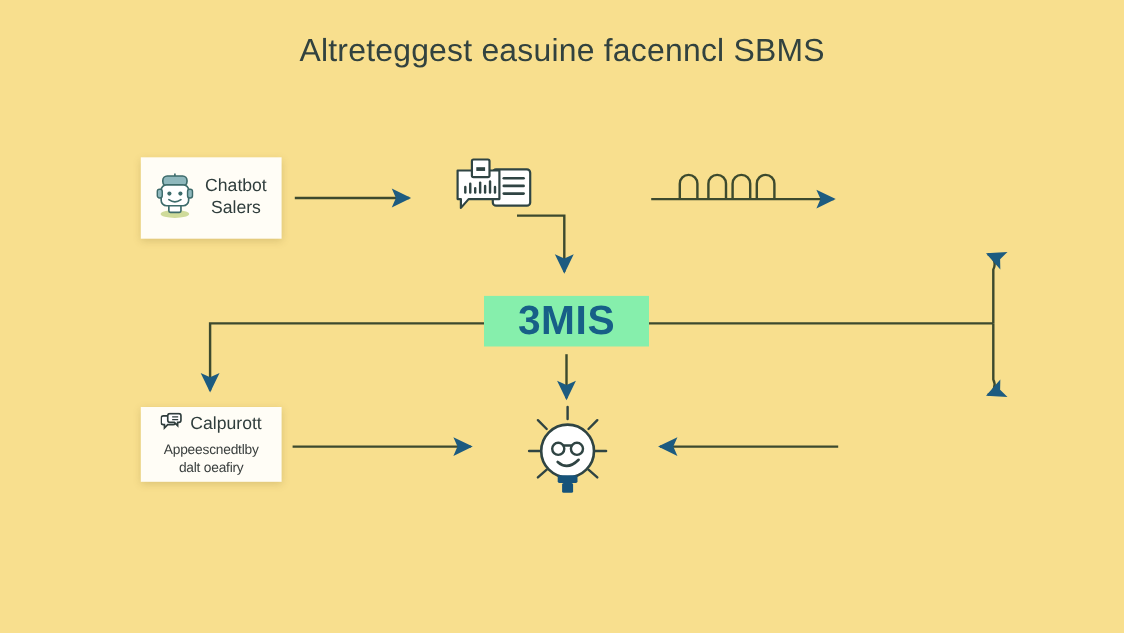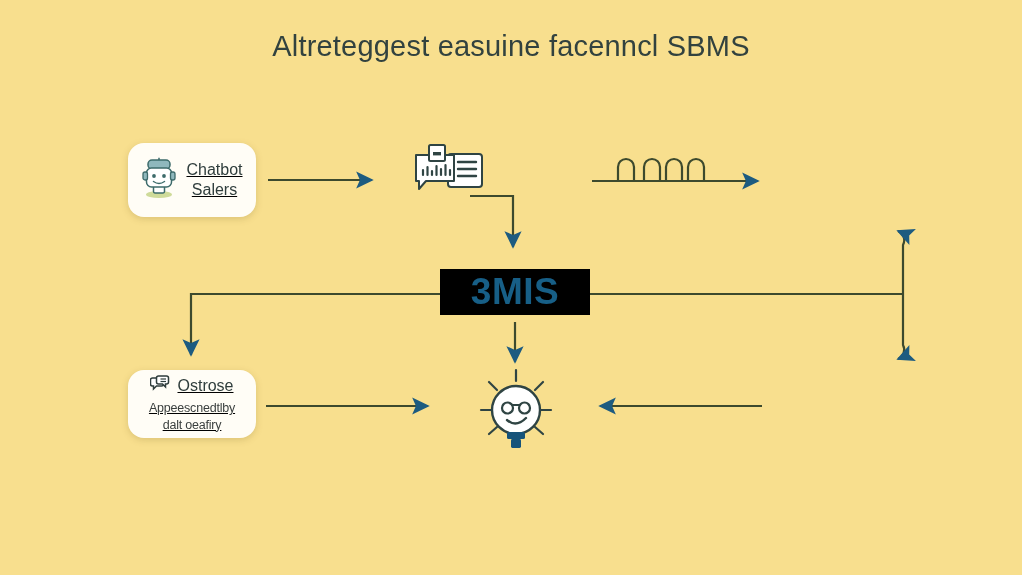--- a/index.html
+++ b/index.html
@@ -37,27 +37,26 @@
     font-size: 29px;
     font-weight: 400;
     color: #32423f;
     letter-spacing: 0.2px;
     white-space: nowrap;
   }
   
   .node {
     position: absolute;
     background: #fffdf6;
-    border-radius: 16px;
+    border-radius: 0;
     box-shadow: 0 2px 7px rgba(120, 95, 30, 0.22);
     box-sizing: border-box;
     display: flex;
     align-items: center;
     justify-content: center;
-    text-decoration: underline;
   }
   .node-inner {
     display: flex;
     align-items: center;
     justify-content: center;
     gap: 9px;
     padding: 0 8px;
   }
   .node-stack {
     display: flex;
@@ -111,21 +110,21 @@
   .hub-text {
     position: absolute;
     left: 440px;
     top: 269px;
     width: 150px;
     text-align: center;
     font-size: 37px;
     font-weight: bold;
     color: #175f87;
     letter-spacing: 0.5px;
-    background: #000000;
+    background: #86efac;
     padding: 2px 6px;
     box-sizing: border-box;
   }
 </style>
 </head>
 <body>
 
 <div id="canvas">
 
   <svg class="svg-layer" viewBox="0 0 1022 575">
@@ -229,21 +228,21 @@
     <div class="node-stack">
       <div class="node-head">
         <span>
           <svg width="20" height="17" viewBox="0 0 20 17">
             <path d="M2.5,3 h9 a2,2 0 0 1 2,2 v4 a2,2 0 0 1 -2,2 h-5 l-3,3 v-3 h-1 a2,2 0 0 1 -2,-2 v-4 a2,2 0 0 1 2,-2 z" fill="#ffffff" stroke="#2f3d3c" stroke-width="1.5"></path>
             <path d="M8.5,1 h8 a2,2 0 0 1 2,2 v4 a2,2 0 0 1 -2,2 h-1 v3 l-3,-3 h-4 a2,2 0 0 1 -2,-2 v-4 a2,2 0 0 1 2,-2 z" fill="#ffffff" stroke="#2f3d3c" stroke-width="1.5"></path>
             <line x1="10.5" y1="4" x2="16" y2="4" stroke="#2f3d3c" stroke-width="1.2"></line>
             <line x1="10.5" y1="6.5" x2="16" y2="6.5" stroke="#2f3d3c" stroke-width="1.2"></line>
           </svg>
         </span>
-        <span class="node-label">Ostrose</span>
+        <span class="node-label">Calpurott</span>
       </div>
       <div class="node-label-sm">Appeescnedtlby
 dalt oeafiry</div>
     </div>
   </div>
 
   <div class="float-icon" id="icon-idea-bulb">
     <svg width="80" height="88" viewBox="0 0 80 88">
       <g stroke="#2f4443" stroke-width="2.2" stroke-linecap="round">
         <line x1="40" y1="2" x2="40" y2="13"></line>

